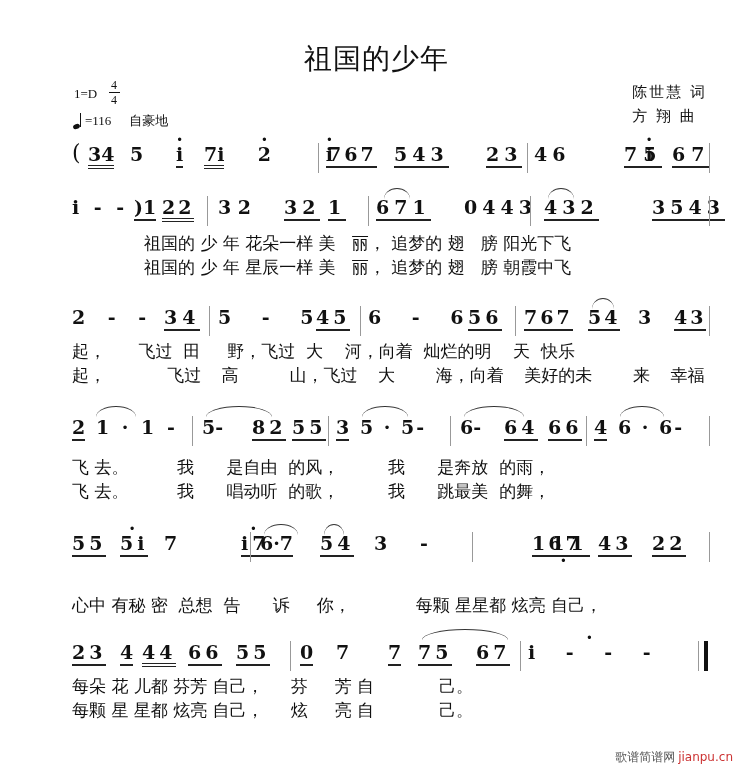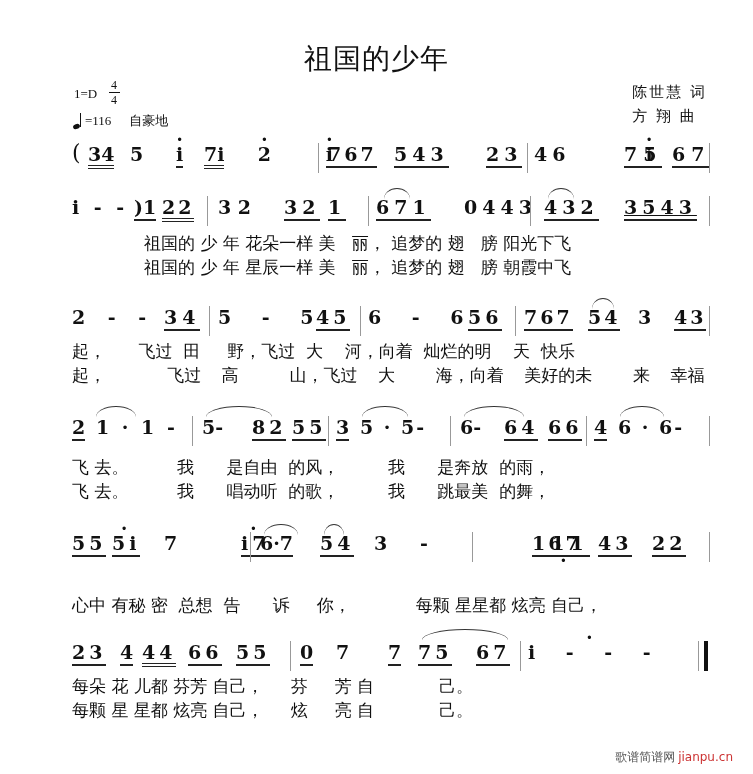--- a/index.html
+++ b/index.html
@@ -87,21 +87,21 @@
     <span class="n" style="left:146px;">3  2</span>
     <span class="n u1" style="left:212px; letter-spacing:5px;">32</span>
     <span class="n u1" style="left:256px; letter-spacing:5px;">1</span>
     <div class="bar" style="left:296px;"></div>
     <div class="slur" style="left:312px; top:-8px; width:26px;"></div>
     <span class="n u1" style="left:304px; letter-spacing:5px;">671</span>
     <span class="n" style="left:392px; letter-spacing:5px;">0443</span>
     <div class="bar" style="left:458px;"></div>
     <div class="slur" style="left:476px; top:-8px; width:26px;"></div>
     <span class="n u1" style="left:460px; letter-spacing:5px;margin-left:12px;">432</span>
-    <span class="n u1" style="left:552px; letter-spacing:5px;text-decoration:underline;">3543</span>
+    <span class="n u1" style="left:580px; letter-spacing:5px;">3543</span>
     <div class="bar" style="left:637px;"></div>
   </div>
   <div class="lyric" style="top:36px; left:72px;">祖国的 少 年 花朵一样 美   丽， 追梦的 翅   膀 阳光下飞</div>
   <div class="lyric" style="top:60px; left:72px;">祖国的 少 年 星辰一样 美   丽， 追梦的 翅   膀 朝霞中飞</div>
 </div>
 
 <div class="row" style="top:306px; height:90px;">
   <div class="notes">
     <span class="n" style="left:0; letter-spacing:8px;">2 - -</span>
     <span class="n u1" style="left:92px; letter-spacing:5px;">34</span>
@@ -148,21 +148,21 @@
     <span class="n" style="left:546px; letter-spacing:2px;">6 · 6-</span>
     <div class="bar" style="left:637px;"></div>
   </div>
   <div class="lyric" style="top:40px;">飞 去。         我      是自由  的风，         我      是奔放  的雨，</div>
   <div class="lyric" style="top:64px;">飞 去。         我      唱动听  的歌，         我      跳最美  的舞，</div>
 </div>
 
 <div class="row" style="top:532px; height:90px;">
   <div class="notes">
     <span class="n u1" style="left:0; letter-spacing:4px;">55</span>
-    <span class="n u1 dot-above" style="left:40px; letter-spacing:4px;">5i</span>
+    <span class="n u1 dot-above" style="left:48px; letter-spacing:4px;">5i</span>
     <span class="n" style="left:92px;">7</span>
     <span class="n u1 dot-above" style="left:134px; letter-spacing:4px;">i7</span>
     <div class="bar" style="left:178px;"></div>
     <div class="slur" style="left:192px; top:-8px; width:34px;"></div>
     <span class="n u1" style="left:188px;">6·7</span>
     <div class="slur" style="left:252px; top:-8px; width:20px;"></div>
     <span class="n u1" style="left:248px; letter-spacing:4px;">54</span>
     <span class="n" style="left:302px;">3</span>
     <span class="n" style="left:348px;">-</span>
     <div class="bar" style="left:400px;"></div>

